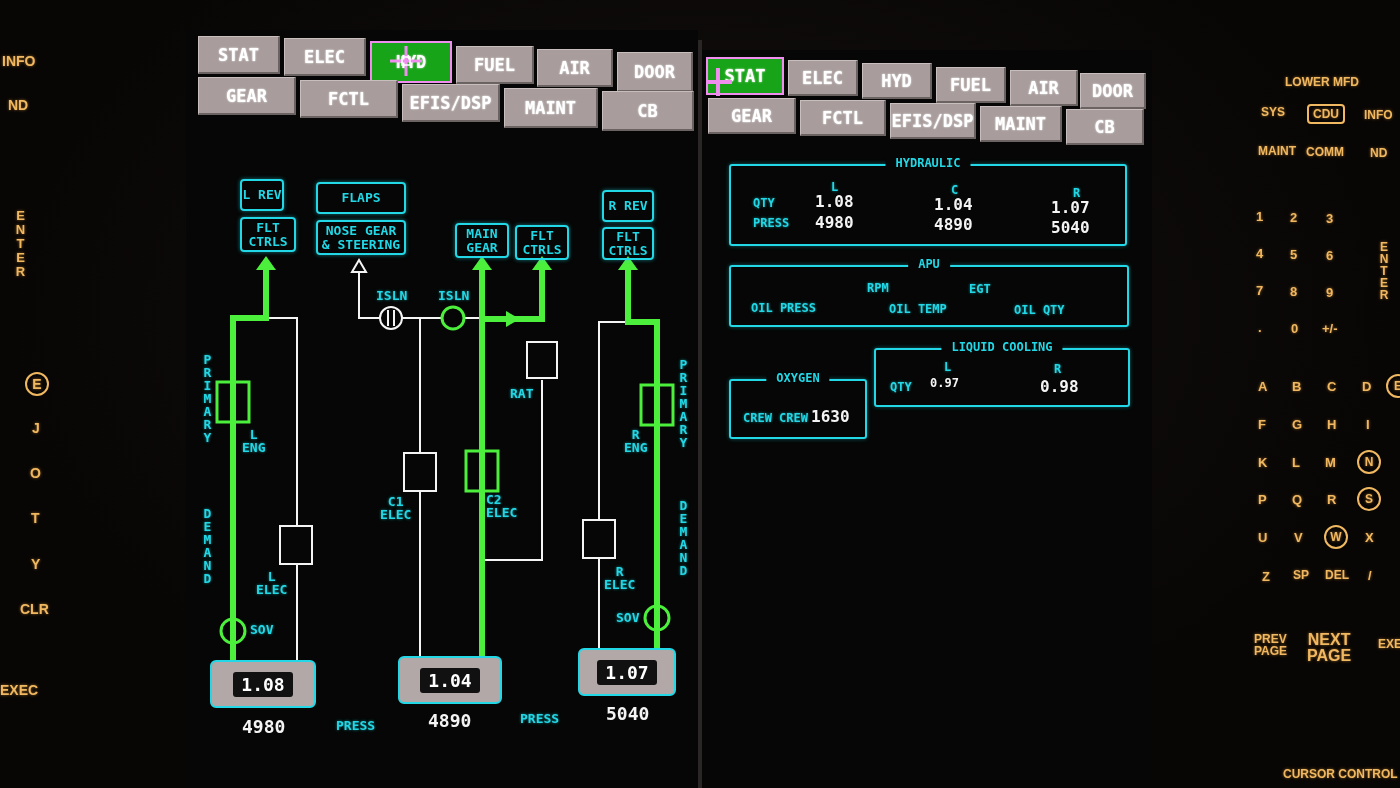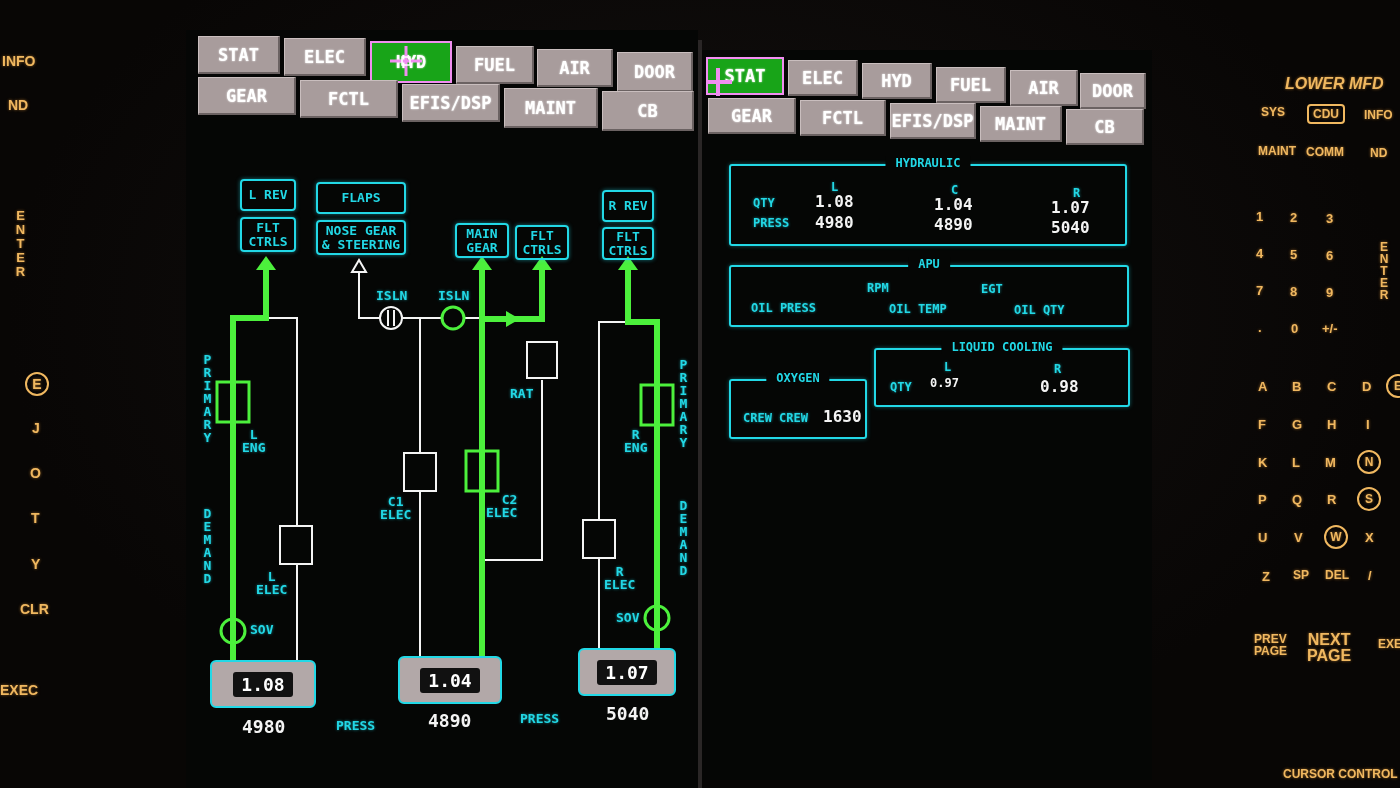--- a/index.html
+++ b/index.html
@@ -95,21 +95,21 @@
 
     <polyline points="442,292 413,292 413,626" fill="none" stroke="#f4f4f4" stroke-width="2"></polyline>
     <rect x="397" y="490" width="32" height="38" fill="#050605" stroke="#f4f4f4" stroke-width="2"></rect>
 
     <polyline points="442,240 442,292 471,292 471,626" fill="none" stroke="#4cf03c" stroke-width="6"></polyline>
     <polygon points="432,240 452,240 442,226" fill="#4cf03c"></polygon>
     <rect x="455" y="355" width="32" height="40" fill="none" stroke="#4cf03c" stroke-width="3"></rect>
     <circle cx="471" cy="588" r="12" fill="none" stroke="#4cf03c" stroke-width="3"></circle>
   </svg>
 
-  <div class="cbox" style="left:54px;top:149px;width:56px;height:32px;">L REV</div>
+  <div class="cbox" style="left:54px;top:149px;width:44px;height:32px;">L REV</div>
   <div class="cbox" style="left:54px;top:187px;width:56px;height:35px;white-space:pre;">FLT
 CTRLS</div>
   <div class="cbox" style="left:130px;top:152px;width:90px;height:32px;">FLAPS</div>
   <div class="cbox" style="left:130px;top:190px;width:90px;height:35px;white-space:pre;">NOSE GEAR
 &amp; STEERING</div>
   <div class="cbox" style="left:269px;top:193px;width:54px;height:35px;white-space:pre;">MAIN
 GEAR</div>
   <div class="cbox" style="left:329px;top:195px;width:54px;height:35px;white-space:pre;">FLT
 CTRLS</div>
   <div class="cbox" style="left:416px;top:160px;width:52px;height:32px;">R REV</div>
@@ -122,21 +122,21 @@
   <div class="cyan vert" style="left:14px;top:322px;">PRIMARY</div>
   <div class="cyan vert" style="left:14px;top:476px;">DEMAND</div>
   <div class="cyan vert" style="left:490px;top:327px;">PRIMARY</div>
   <div class="cyan vert" style="left:490px;top:468px;">DEMAND</div>
   <div class="cyan" style="left:56px;top:398px;font-size:13px;white-space:pre;text-align:center;line-height:1;">L
 ENG</div>
   <div class="cyan" style="left:70px;top:540px;font-size:13px;white-space:pre;text-align:center;line-height:1;">L
 ELEC</div>
   <div class="cyan" style="left:194px;top:465px;font-size:13px;white-space:pre;text-align:center;line-height:1;">C1
 ELEC</div>
-  <div class="cyan" style="left:300px;top:463px;font-size:13px;white-space:pre;text-align:right;line-height:1;">C2
+  <div class="cyan" style="left:300px;top:463px;font-size:13px;white-space:pre;text-align:left;line-height:1;">C2
 ELEC</div>
   <div class="cyan" style="left:438px;top:398px;font-size:13px;white-space:pre;text-align:center;line-height:1;">R
 ENG</div>
   <div class="cyan" style="left:418px;top:535px;font-size:13px;white-space:pre;text-align:center;line-height:1;">R
 ELEC</div>
   <div class="cyan" style="left:64px;top:592px;font-size:13px;">SOV</div>
   <div class="cyan" style="left:430px;top:580px;font-size:13px;">SOV</div>
 
   <div class="qty-box" style="left:24px;top:630px;width:106px;height:48px;">
     <span class="qty-val">1.08</span>
@@ -183,47 +183,47 @@
     <span class="white" style="left:203px;top:29px;font-size:16px;">1.04</span>
     <span class="white" style="left:203px;top:49px;font-size:16px;">4890</span>
     <span class="cyan" style="left:342px;top:20px;font-size:12px;">R</span>
     <span class="white" style="left:320px;top:32px;font-size:16px;">1.07</span>
     <span class="white" style="left:320px;top:52px;font-size:16px;">5040</span>
   </div>
 
   <div class="panel" style="left:27px;top:215px;width:400px;height:62px;">
     <span class="panel-title">APU</span>
     <span class="cyan" style="left:92px;top:14px;font-size:12px;padding-left:44px;">RPM</span>
-    <span class="cyan" style="left:238px;top:15px;font-size:12px;margin-left:12px;">EGT</span>
+    <span class="cyan" style="left:238px;top:15px;font-size:12px;">EGT</span>
     <span class="cyan" style="left:20px;top:34px;font-size:12px;">OIL PRESS</span>
     <span class="cyan" style="left:158px;top:35px;font-size:12px;">OIL TEMP</span>
     <span class="cyan" style="left:283px;top:36px;font-size:12px;">OIL QTY</span>
   </div>
 
   <div class="panel" style="left:27px;top:297px;width:138px;height:60px;margin-top:32px;">
     <span class="panel-title">OXYGEN</span>
     <span class="cyan" style="left:12px;top:30px;font-size:12px;">CREW CREW</span>
-    <span class="white" style="left:92px;top:26px;font-size:16px;">1630</span>
+    <span class="white" style="left:80px;top:26px;font-size:16px;">1630</span>
   </div>
 
   <div class="panel" style="left:172px;top:298px;width:256px;height:59px;">
     <span class="panel-title">LIQUID COOLING</span>
     <span class="cyan" style="left:68px;top:10px;font-size:12px;">L</span>
     <span class="cyan" style="left:178px;top:12px;font-size:12px;">R</span>
     <span class="cyan" style="left:14px;top:30px;font-size:12px;">QTY</span>
     <span class="white" style="left:54px;top:26px;font-size:12px;">0.97</span>
     <span class="white" style="left:164px;top:27px;font-size:16px;">0.98</span>
   </div>
 
 </div>
 
 <div style="position:absolute;left:698px;top:40px;width:4px;height:748px;background:#2a2626;"></div>
 
 <div>
-  <div class="amber" style="left:1285px;top:75px;font-size:16px;font-style:italic;">LOWER MFD</div>
+  <div class="amber" style="left:1285px;top:75px;font-size:12px;">LOWER MFD</div>
   <div class="amber" style="left:1261px;top:105px;font-size:12px;">SYS</div>
   <div class="amber" style="left:1307px;top:104px;font-size:12px;border:2px solid #f0b860;border-radius:4px;padding:1px 4px;">CDU</div>
   <div class="amber" style="left:1364px;top:108px;font-size:12px;">INFO</div>
   <div class="amber" style="left:1258px;top:144px;font-size:12px;">MAINT</div>
   <div class="amber" style="left:1306px;top:145px;font-size:12px;">COMM</div>
   <div class="amber" style="left:1370px;top:146px;font-size:12px;">ND</div>
 
   <div class="amber" style="left:1256px;top:209px;font-size:13px;">1</div>
   <div class="amber" style="left:1290px;top:210px;font-size:13px;">2</div>
   <div class="amber" style="left:1326px;top:211px;font-size:13px;">3</div>

